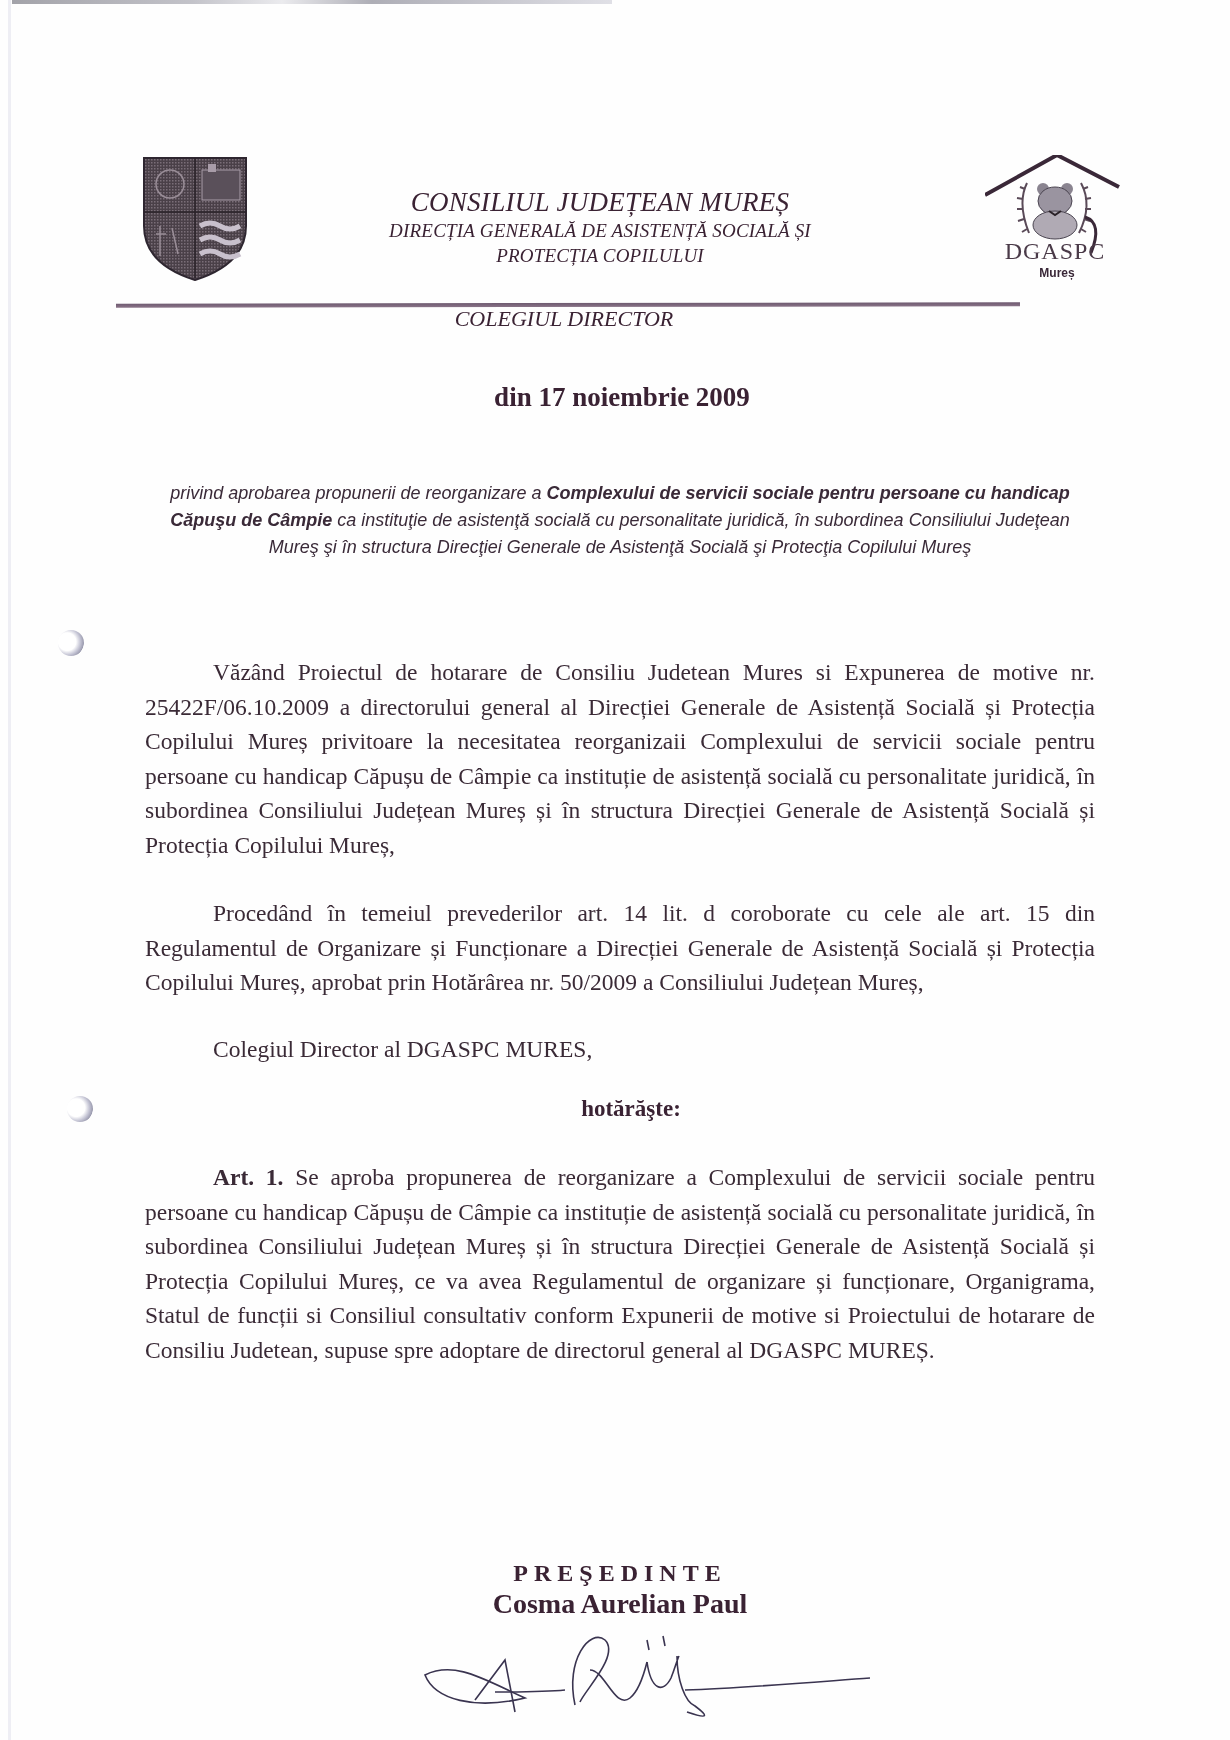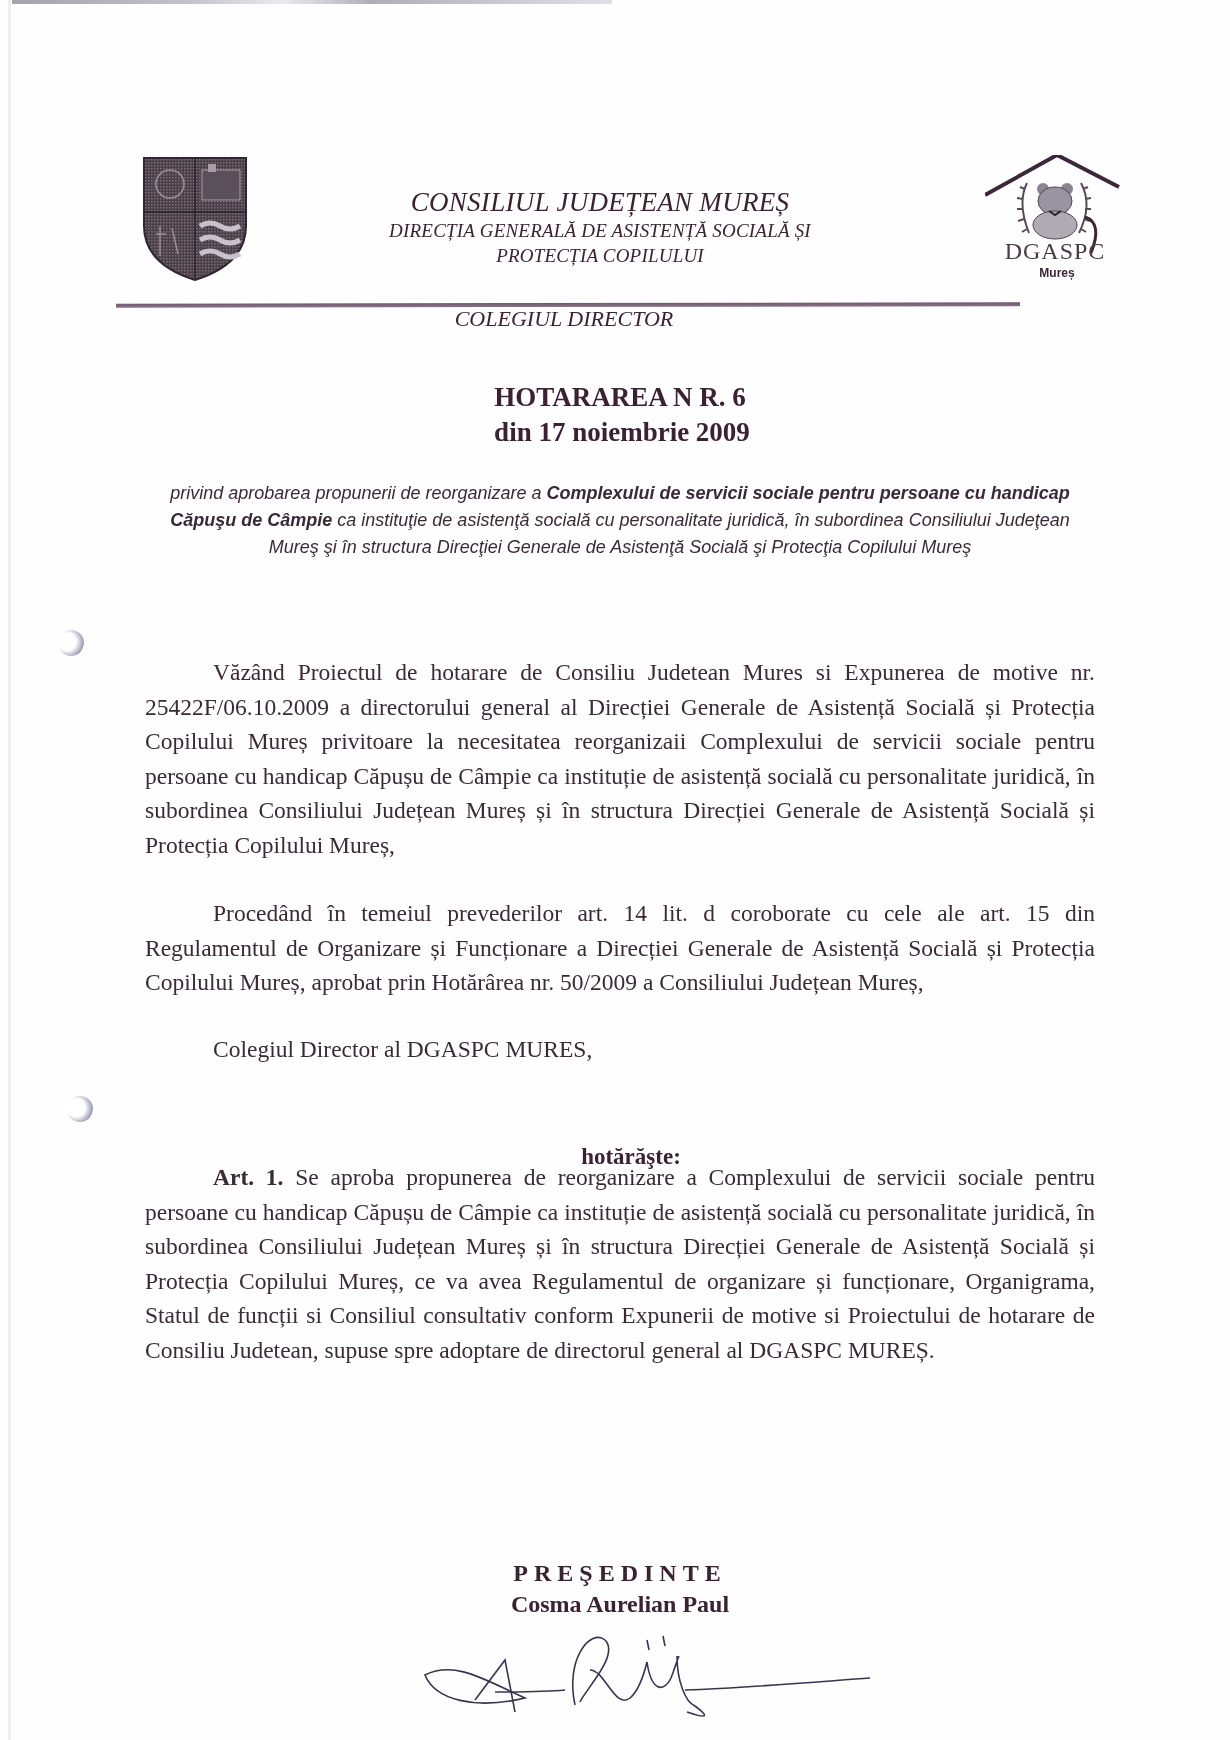--- a/index.html
+++ b/index.html
@@ -28,28 +28,28 @@
     font-family: "Liberation Sans", sans-serif; font-style: italic; font-size: 18px; line-height: 27px; color: #3a2a38; }
   .subject b { font-style: italic; font-weight: bold; }
   .body-text { position: absolute; left: 145px; width: 950px;
     font-family: "Liberation Serif", serif; font-size: 23.5px; line-height: 34.5px; color: #3a2a36;
     text-align: justify; }
   .indent { text-indent: 68px; margin: 0; }
   .p1 { top: 655px; }
   .p2 { top: 896px; }
   .p3 { top: 1032px; }
   .hotaraste { position: absolute; left: 0; width: 1230px; top: 1096px; text-align: center;
-    font-family: "Liberation Serif", serif; font-weight: bold; font-size: 23px; color: #3a2233; padding-left: 32px; box-sizing: border-box; margin-top: 48px; }
+    font-family: "Liberation Serif", serif; font-weight: bold; font-size: 23px; color: #3a2233; padding-left: 32px; box-sizing: border-box; }
   .art1 { top: 1160px; }
   .art2 { top: 1435px; }
   .art-label { font-weight: bold; margin-top: 39px; }
   .presedinte { position: absolute; left: 0; width: 1230px; top: 1558px; text-align: center;
     font-family: "Liberation Serif", serif; font-weight: bold; color: #3a2233; }
   .pres-title { font-size: 24px; letter-spacing: 6px; line-height: 30px; padding-left: 10px; }
-  .pres-name { font-size: 24px; line-height: 32px; padding-left: 10px; }
+  .pres-name { font-size: 28px; line-height: 32px; padding-left: 10px; }
   .signature { position: absolute; left: 415px; top: 1620px; width: 460px; height: 110px; }
 </style>
 </head>
 <body>
 
 <div class="page">
   <div class="scan-top"></div>
   <div class="scan-left"></div>
   <div class="punch" style="left:58px; top:630px;"></div>
   <div class="punch" style="left:67px; top:1096px;"></div>
@@ -95,21 +95,20 @@
     <path d="M100 62 q18 6 6 36" stroke="#3a2838" stroke-width="3" fill="none"></path>
     <text x="70" y="104" text-anchor="middle" font-family="Liberation Serif, serif" font-size="24" fill="#4a3a48" letter-spacing="1">DGASPC</text>
     <text x="72" y="122" text-anchor="middle" font-family="Liberation Sans, sans-serif" font-size="12" font-weight="bold" fill="#3a2838">Mureș</text>
   </svg>
 
   <div class="rule"></div>
 
   <div class="colegiu">COLEGIUL DIRECTOR</div>
 
   <div class="hot-title">
-    <span class="t1">HOTARAREA N R.  6</span>
     <span class="t2">din 17 noiembrie 2009</span>
   </div>
 
   <div class="subject"><span>privind aprobarea propunerii de reorganizare a </span><b>Complexului de servicii sociale pentru persoane cu handicap Căpuşu de Câmpie</b><span> ca instituţie de asistenţă socială cu personalitate juridică, în subordinea Consiliului Judeţean Mureş şi în structura Direcţiei Generale de Asistenţă Socială şi Protecţia Copilului Mureş</span></div>
 
   <div class="body-text p1">
     <p class="indent">Văzând Proiectul de hotarare de Consiliu Judetean Mures si Expunerea de motive nr. 25422F/06.10.2009 a directorului general al Direcției Generale de Asistență Socială și Protecția Copilului Mureș privitoare la necesitatea reorganizaii Complexului de servicii sociale pentru persoane cu handicap Căpușu de Câmpie ca instituție de asistență socială cu personalitate juridică, în subordinea Consiliului Județean Mureș și în structura Direcției Generale de Asistență Socială și Protecția Copilului Mureș,</p>
   </div>
   <div class="body-text p2">
     <p class="indent">Procedând în temeiul prevederilor art. 14 lit. d coroborate cu cele ale art. 15 din Regulamentul de Organizare și Funcționare a Direcției Generale de Asistență Socială și Protecția Copilului Mureș, aprobat prin Hotărârea nr. 50/2009 a Consiliului Județean Mureș,</p>

